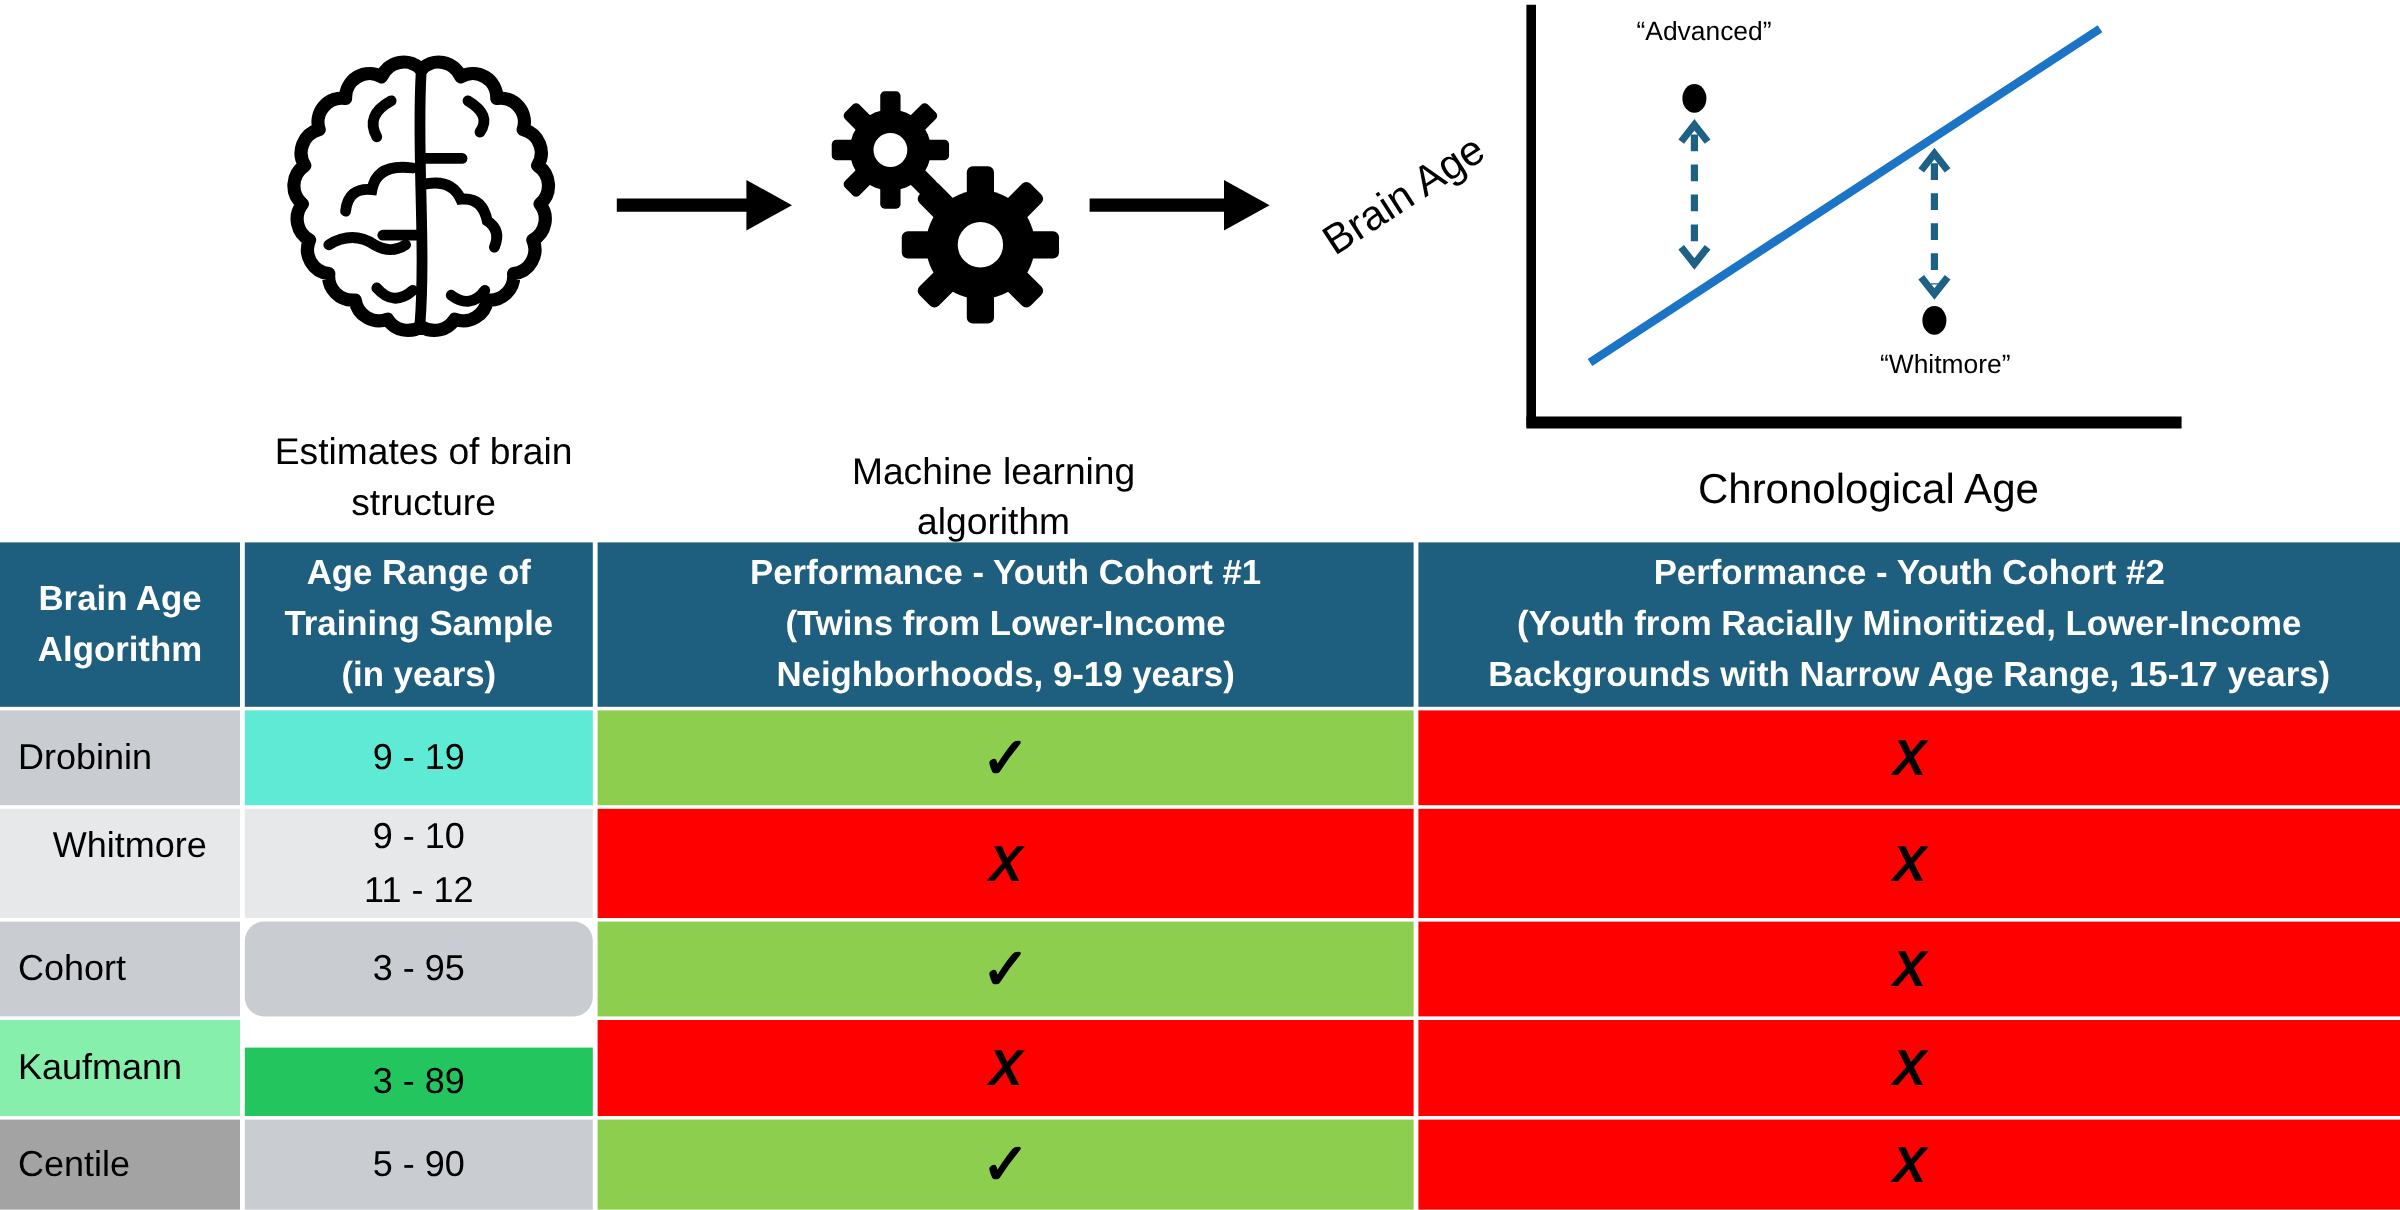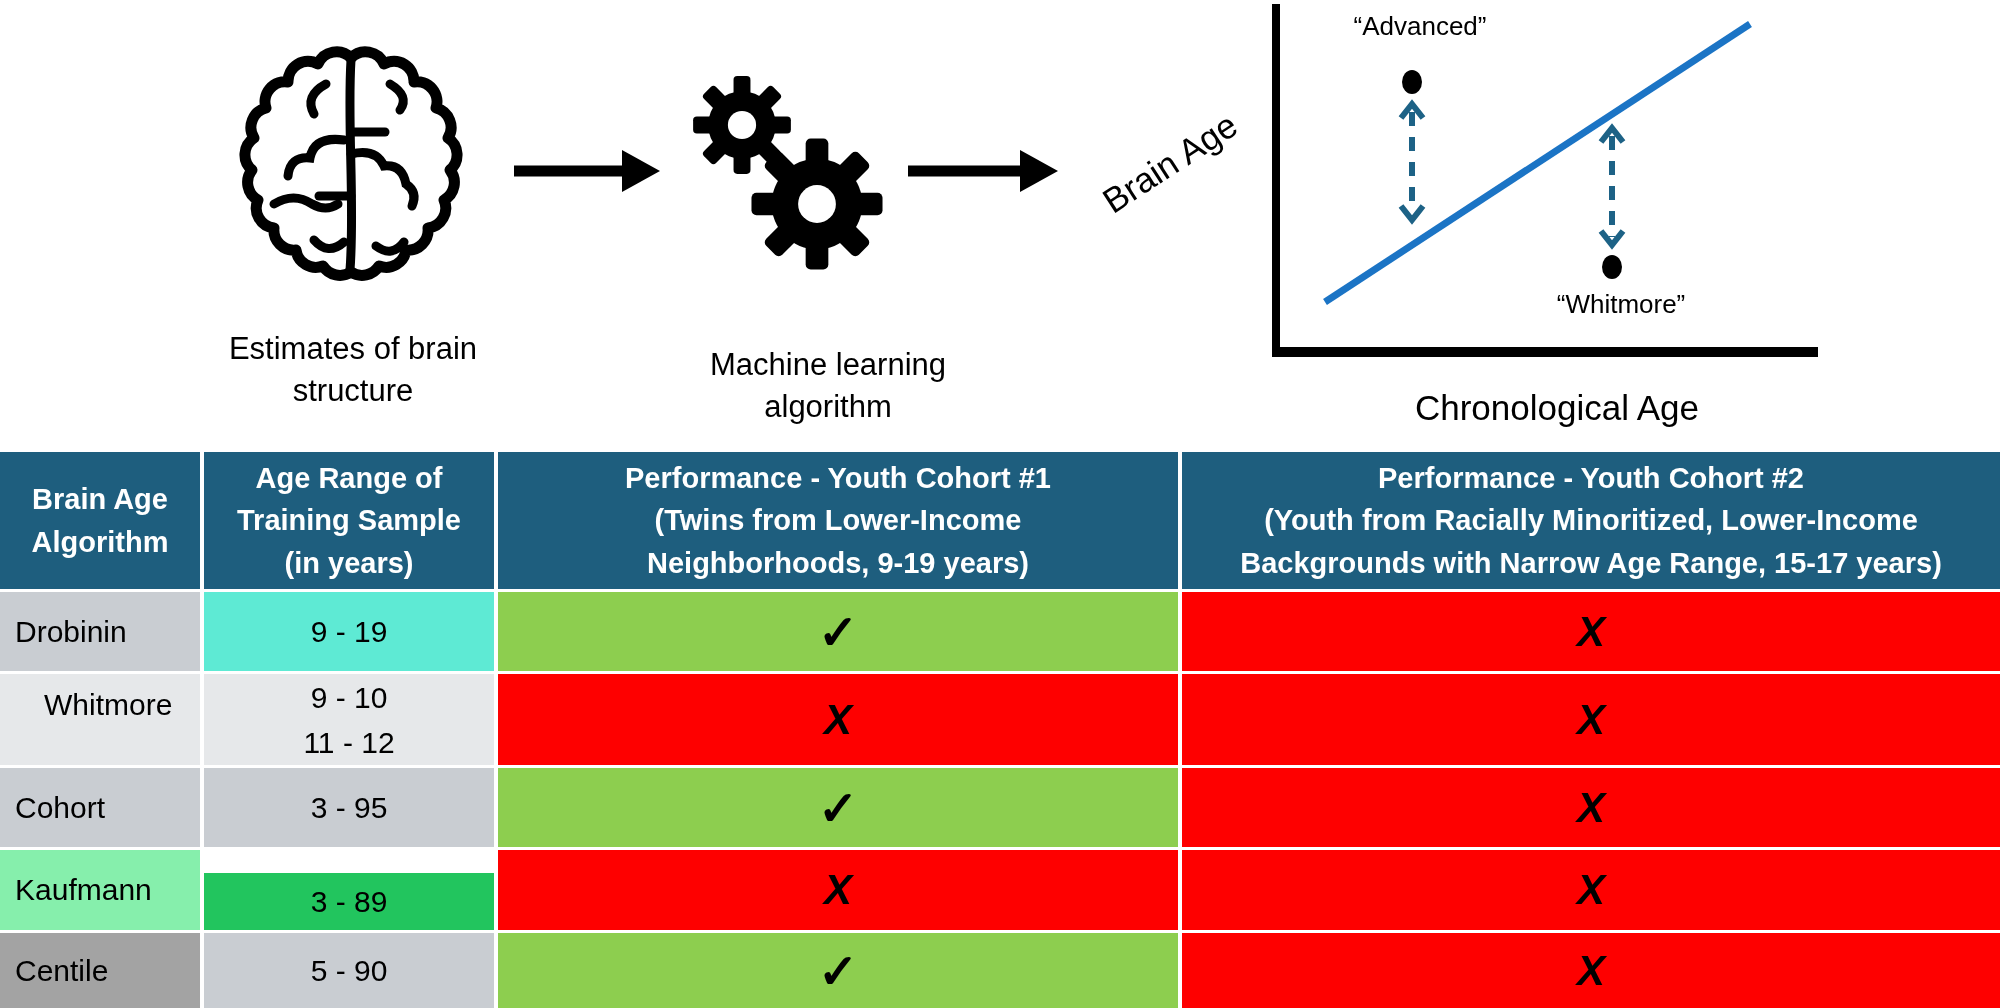--- a/index.html
+++ b/index.html
@@ -3,22 +3,22 @@
 <meta charset="utf-8">
 <style>
   html,body{margin:0;padding:0;background:#fff;}
   body{width:2000px;height:1008px;overflow:hidden;
        font-family:"Liberation Sans", sans-serif;color:#000;}
   .stage{position:relative;width:2000px;height:1008px;background:#fff;}
 
   
   .abs{position:absolute;}
   .caption{font-size:31px;line-height:1.36;text-align:center;white-space:pre-line;
-           transform:translateX(-50%);}
-  .plot-label{font-size:26px;white-space:nowrap;transform:translate(-50%,-50%);}
+           transform:translateX(-50%);margin-top:28px;}
+  .plot-label{font-size:22px;white-space:nowrap;transform:translate(-50%,-50%);}
   .ylabel{transform:translate(-50%,-50%) rotate(-33deg);font-size:35px;}
 
   
   .tbl{position:absolute;left:0;top:452px;width:2000px;height:556px;
        display:grid;grid-template-columns:200px 290px 680px 1fr;
        grid-template-rows:137px 79px 91px 79px 80px 75px;
        column-gap:4px;row-gap:3px;background:#fff;}
   .hcell{background:#1E5E7E;color:#fff;font-weight:bold;font-size:29px;
          line-height:1.45;display:flex;align-items:center;justify-content:center;
          text-align:center;white-space:pre-line;}
@@ -152,21 +152,21 @@
     <div class="cell age-cell" style="background-color: rgb(230, 232, 234);">9 - 10
 11 - 12</div>
     <div class="cell perf-cell" style="background-color: rgb(254, 0, 0);">
         <span class="mark x-mark">X</span>
       </div>
     <div class="cell perf-cell" style="background-color: rgb(254, 0, 0);">
         <span class="mark x-mark">X</span>
       </div>
 
     <div class="cell name-cell" style="background-color: rgb(201, 205, 210);">Cohort</div>
-    <div class="cell age-cell" style="background-color: rgb(201, 205, 210);">3 - 95</div>
+    <div class="cell age-cell" style="background-color: rgb(201, 205, 210); border-radius: 16px;">3 - 95</div>
     <div class="cell perf-cell" style="background-color: rgb(141, 206, 79);">
         <span class="mark">✓</span>
       </div>
     <div class="cell perf-cell" style="background-color: rgb(254, 0, 0);">
         <span class="mark x-mark">X</span>
       </div>
 
     <div class="cell name-cell" style="background-color: #86efac;">Kaufmann</div>
     <div class="cell age-cell" style="background-color: #22c55e; margin-top: 23px;">3 - 89</div>
     <div class="cell perf-cell" style="background-color: rgb(254, 0, 0);">

